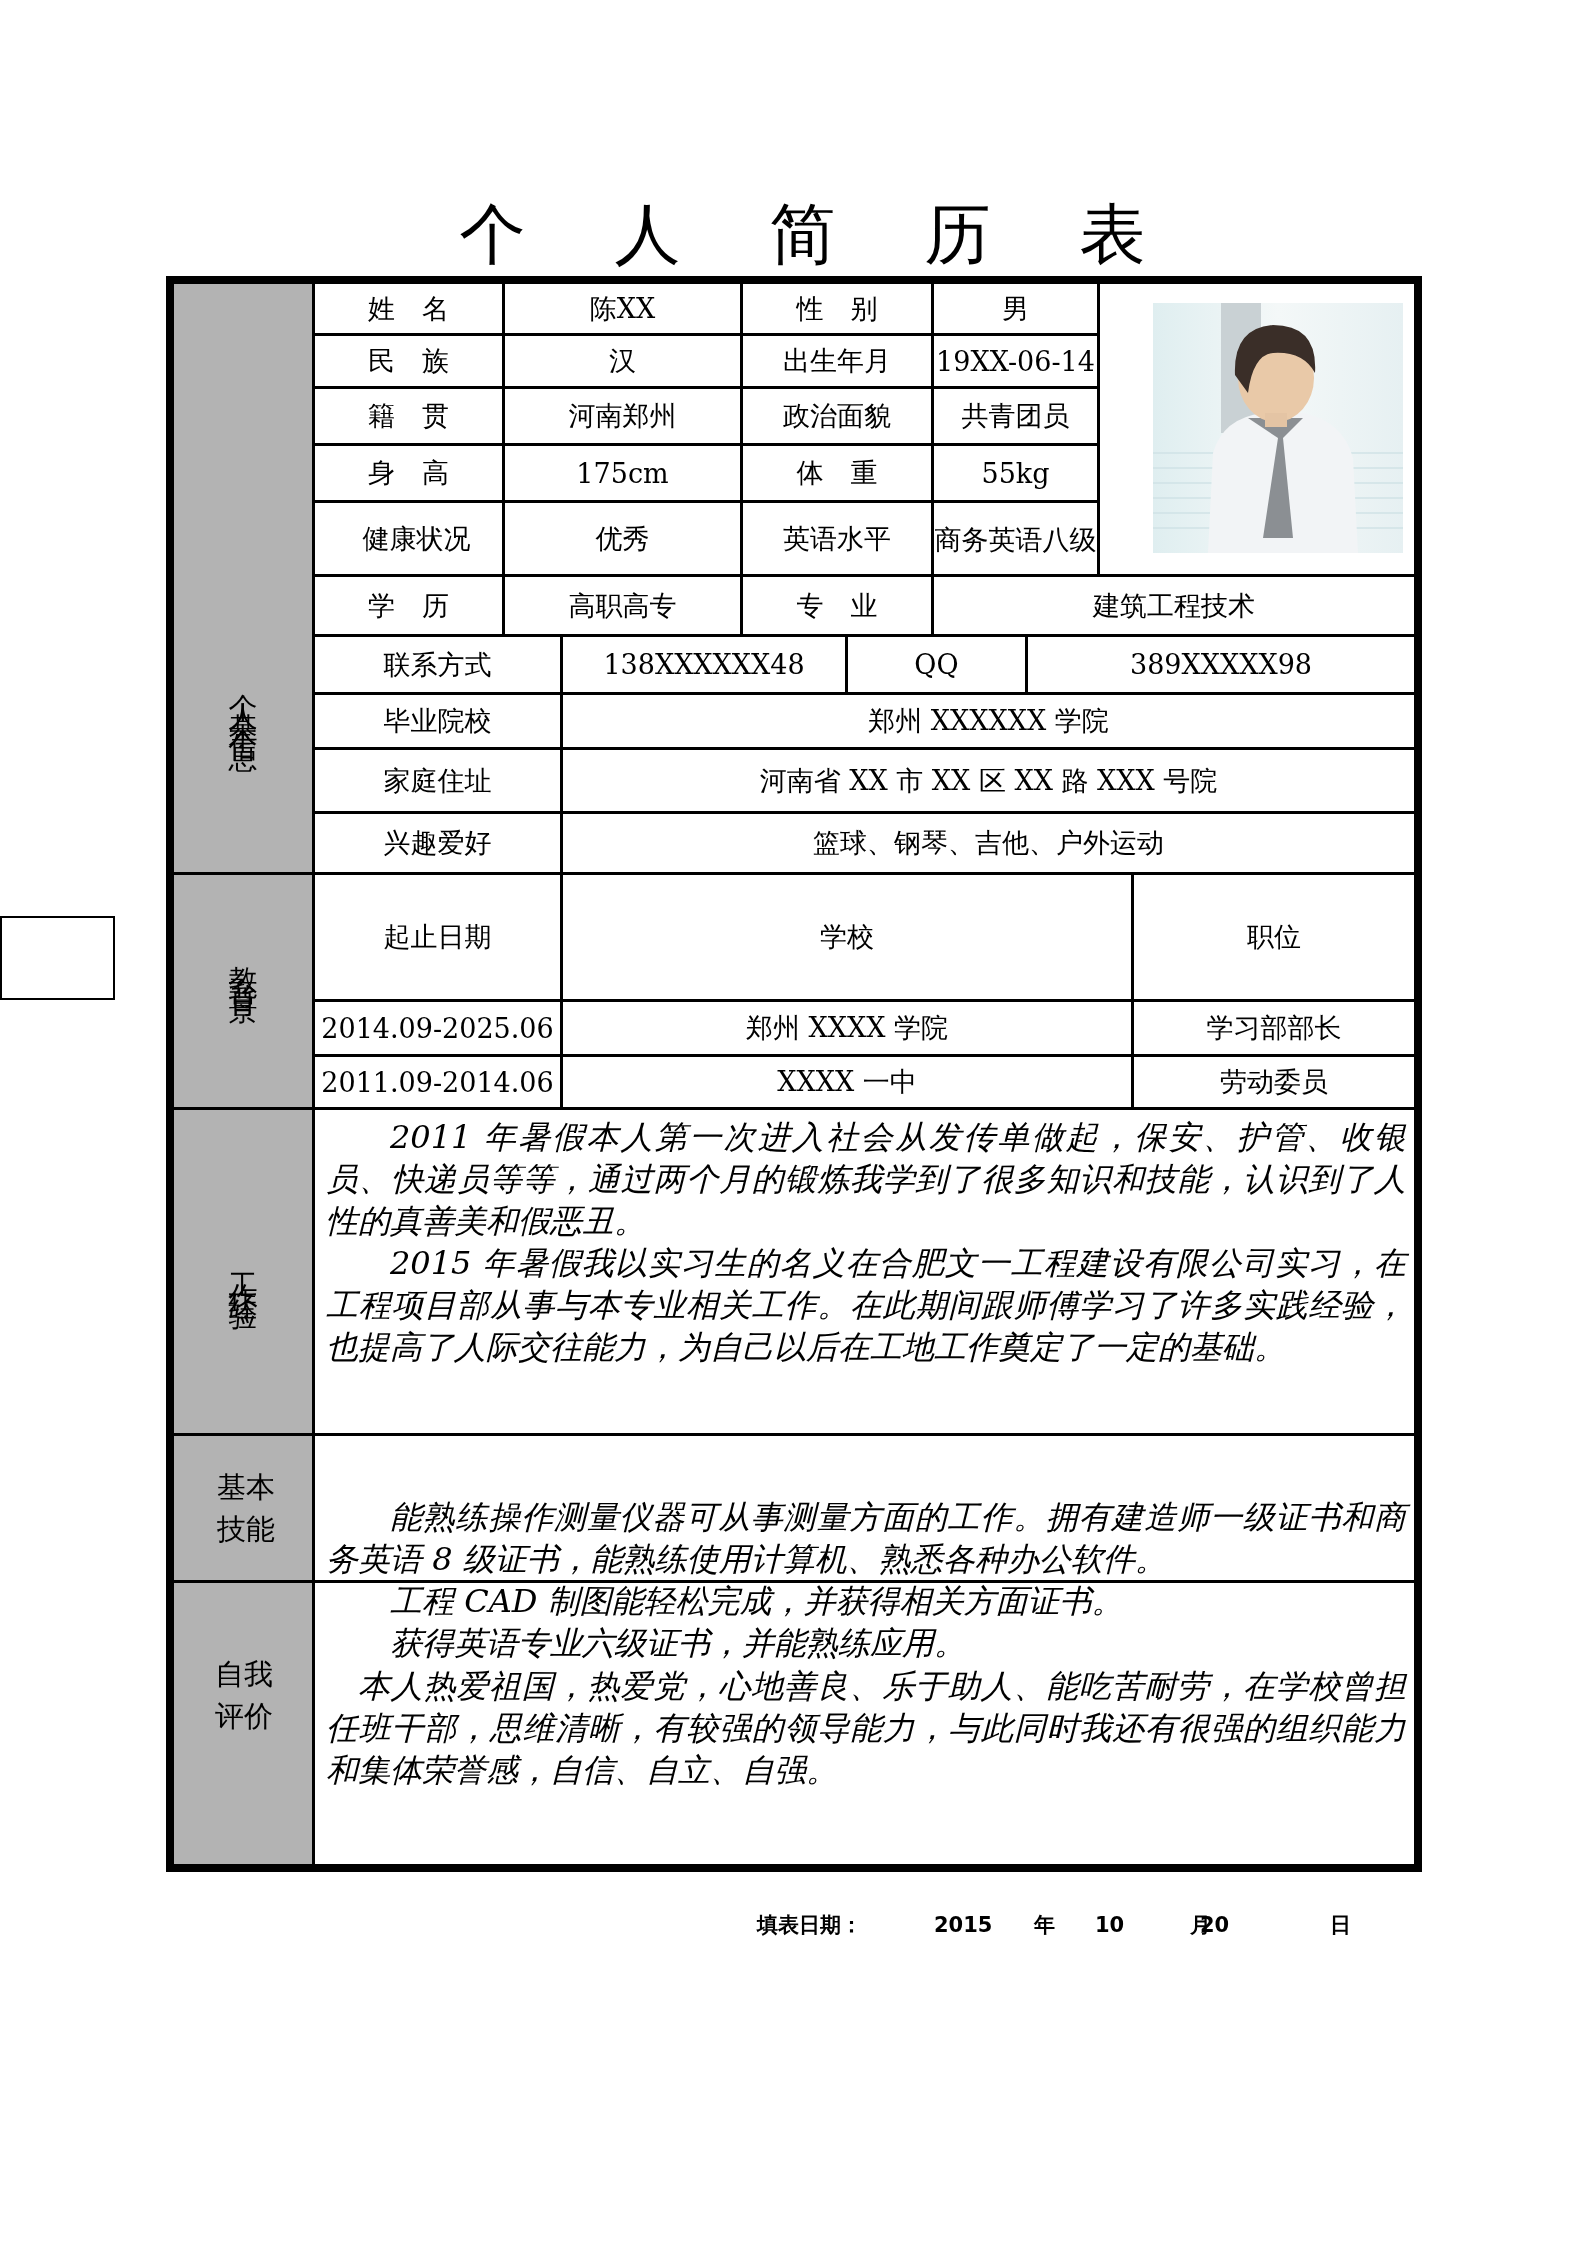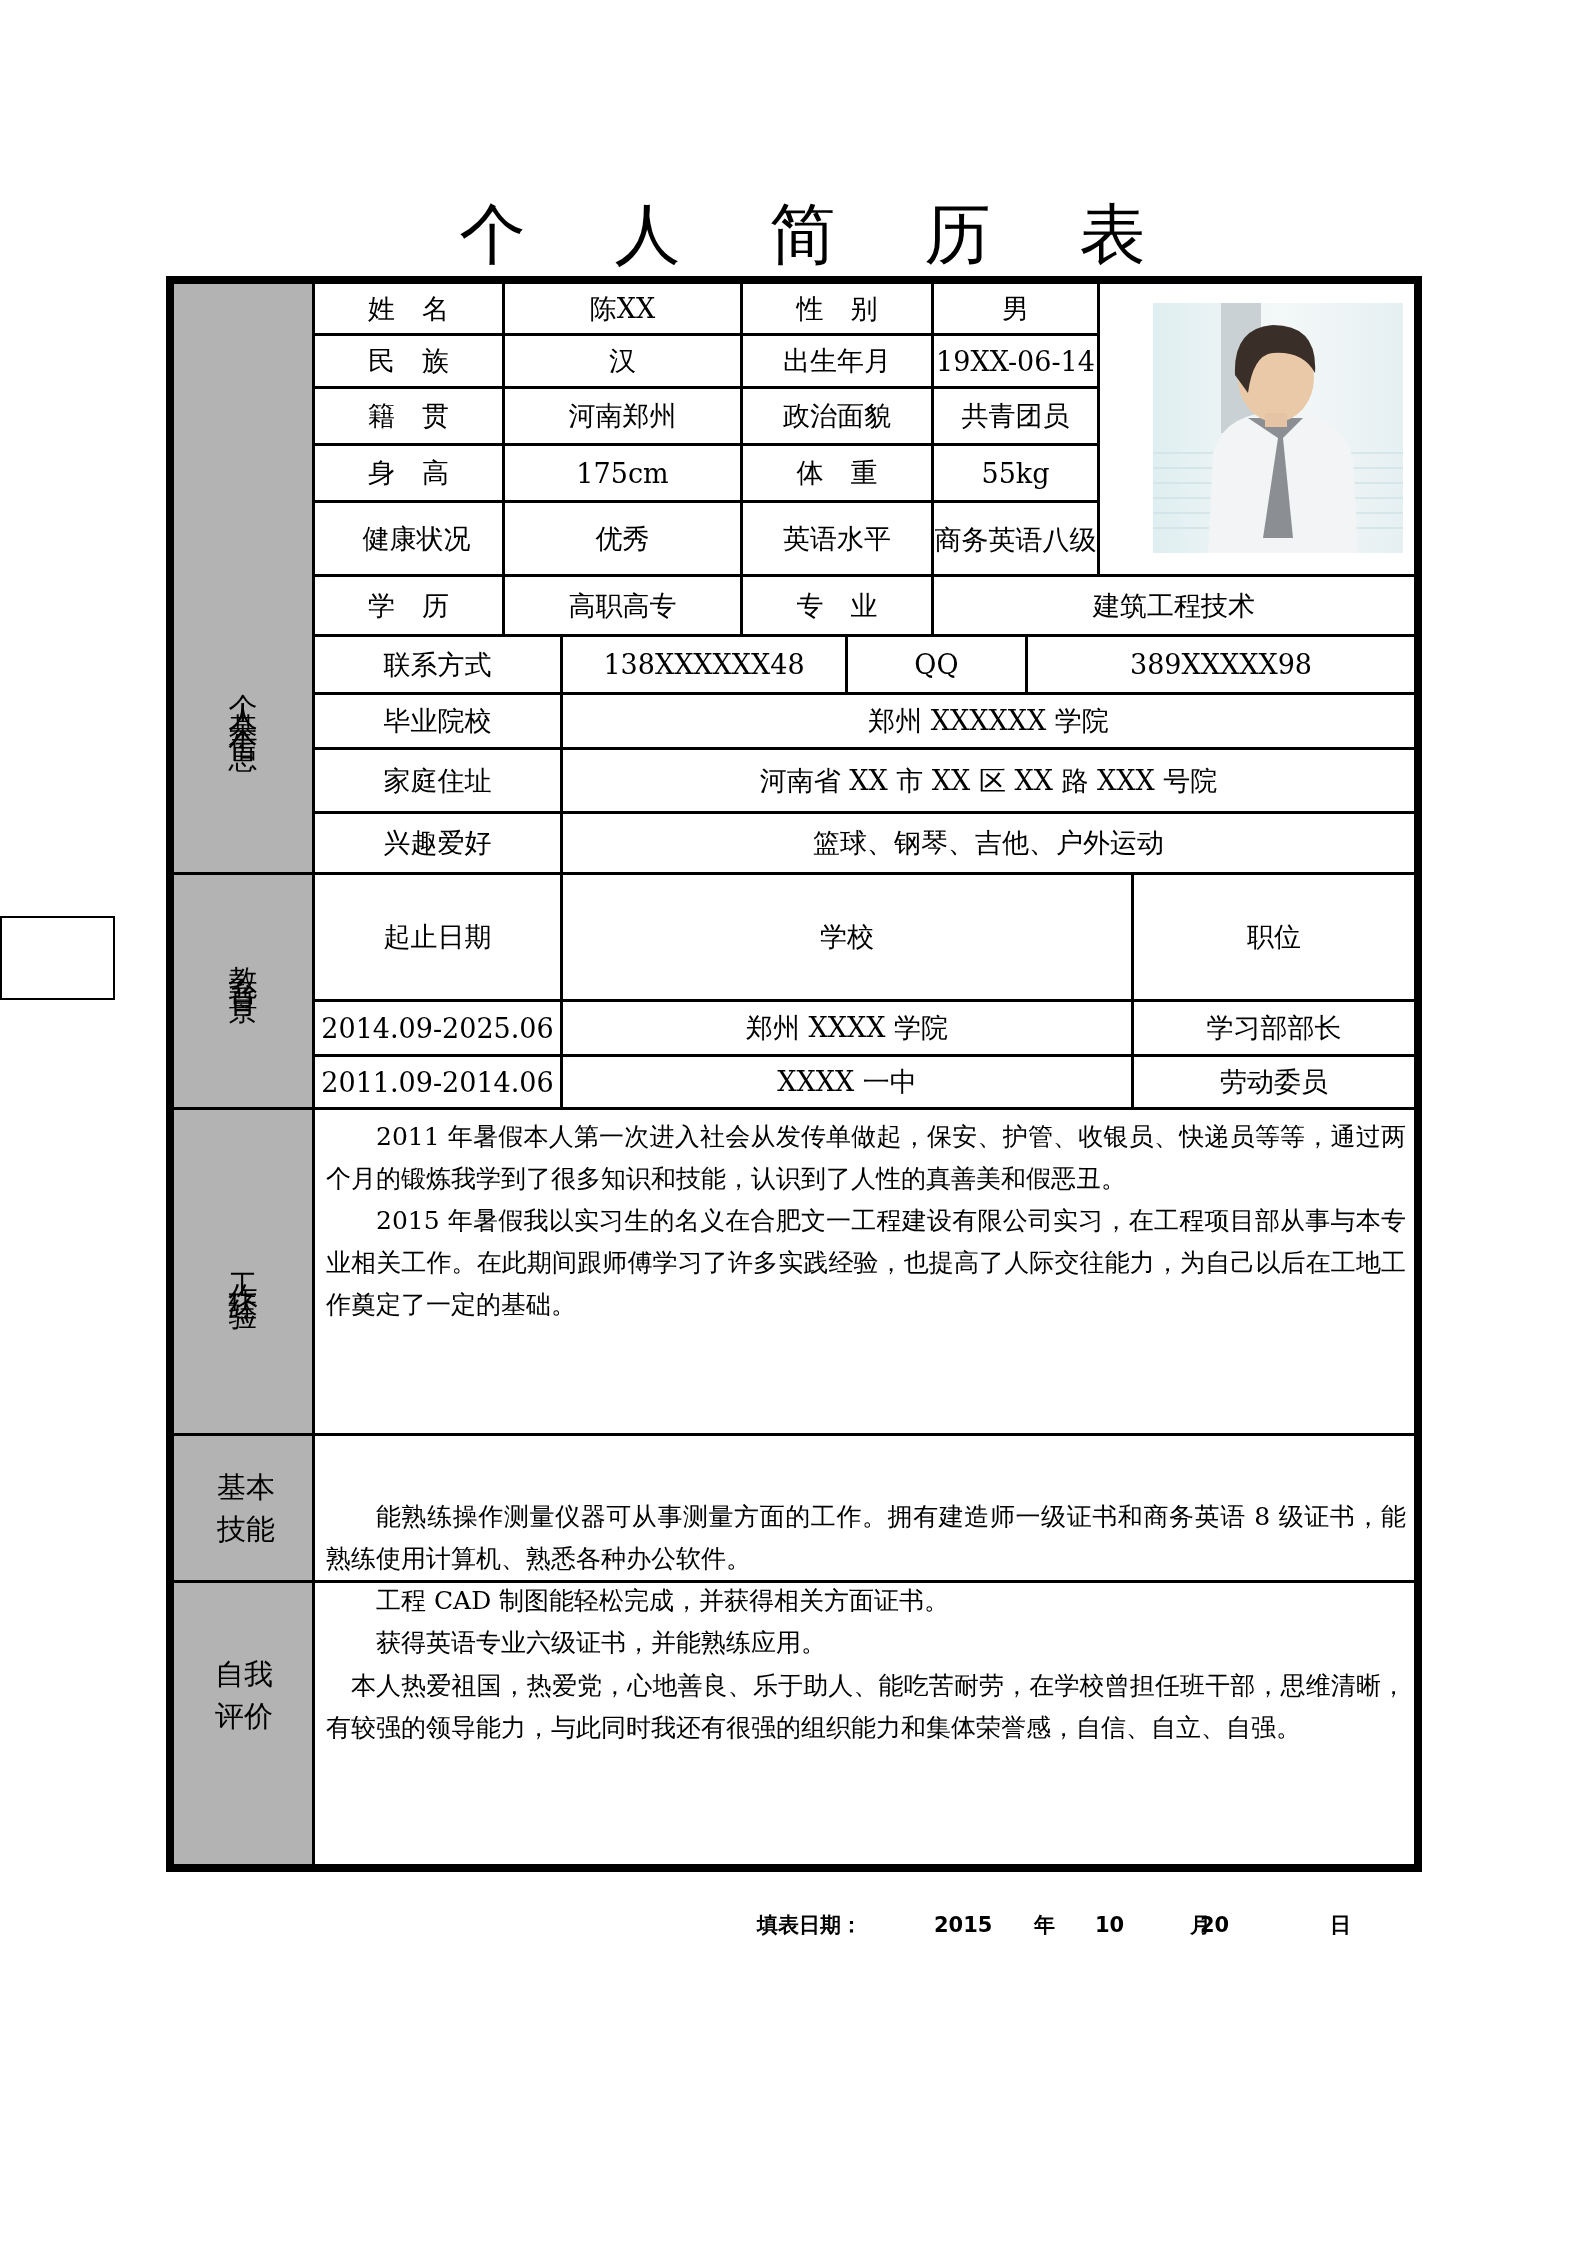--- a/index.html
+++ b/index.html
@@ -8,21 +8,21 @@
   .abs { position:absolute; }
   .title { left:0; width:1587px; top:190px; height:90px; text-align:center;
            font-size:66px; letter-spacing:34px; line-height:90px; font-weight:normal; padding-left:52px; box-sizing:border-box; }
   .outer { left:166px; top:276px; width:1256px; height:1596px; border:6px solid #000; box-sizing:border-box; }
   .inner { left:172px; top:282px; width:1244px; height:1584px; border:2px solid #000; box-sizing:border-box; }
   .gray  { background:#b3b3b3; }
   .hl { background:#000; height:3px; }
   .vl { background:#000; width:3px; }
   .cell { display:flex; align-items:center; justify-content:center; font-size:27px; text-align:center; box-sizing:border-box; }
   .vert { display:flex; flex-direction:column; align-items:center; justify-content:center; font-size:29px; line-height:42px; }
-  .para { font-size:25px; line-height:42px; text-align:justify; }
+  .para { font-size:32px; line-height:42px; text-align:justify;font-style:italic; }
   .para p { margin:0; text-indent:2em; }
   .side-box { left:0; top:916px; width:115px; height:84px; border:2px solid #000; box-sizing:border-box; background:#fff; }
   .footer { top:1905px; height:40px; font-family:"DejaVu Sans","Liberation Sans",sans-serif; font-weight:bold; font-size:21px; line-height:40px; }
   .photo { left:1153px; top:303px; width:250px; height:250px; overflow:hidden; }
 </style>
 </head>
 <body>
 
 <div class="abs title">个 人 简 历 表</div>
 

